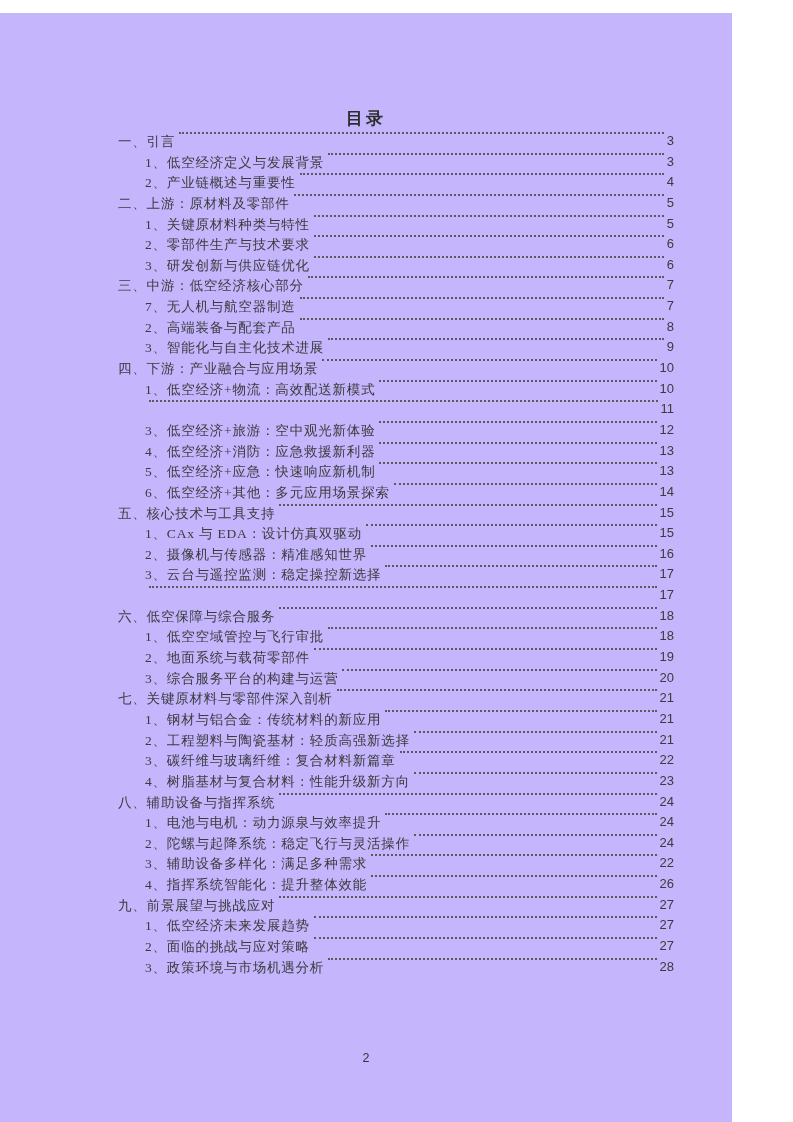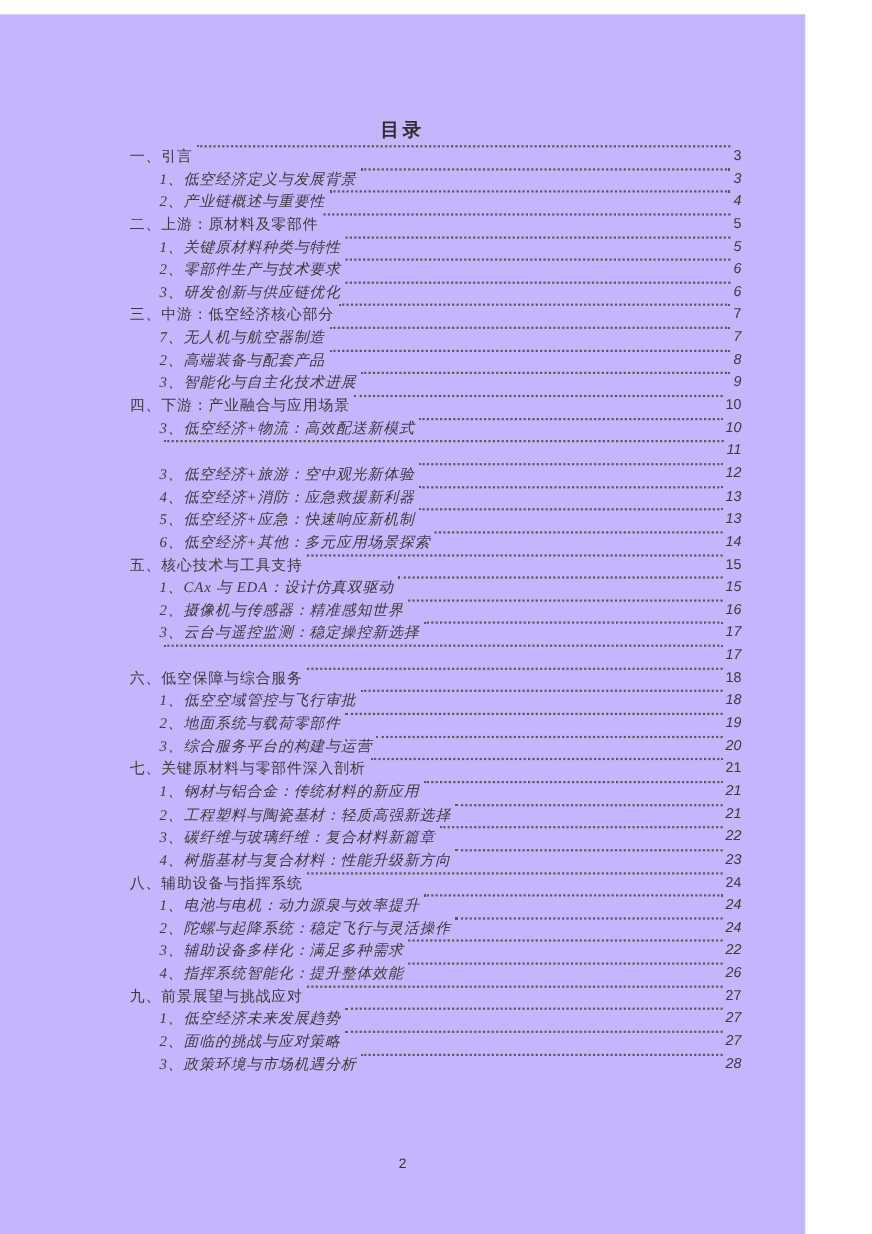--- a/index.html
+++ b/index.html
@@ -35,21 +35,21 @@
     width: 556px;
   }
   .toc-row {
     display: flex;
     align-items: flex-start;
     height: 20.65px;
     font-size: 13.5px;
     color: #3b3b3b;
     cursor: pointer;
   }
-  .toc-row.lvl2 { padding-left: 27px; font-style: italic; }
+  .toc-row.lvl2 { padding-left: 27px; }
   .toc-label {
     white-space: nowrap;
     letter-spacing: 0.8px;
     line-height: 19px;
   }
   .toc-leader {
     flex: 1 1 auto;
     border-bottom: 2px dotted #5a5a5a;
     margin: 0 3px 4px 4px;
     min-width: 12px;
@@ -133,21 +133,21 @@
         <span class="toc-label">3、智能化与自主化技术进展</span>
         <span class="toc-leader"></span>
         <span class="toc-page">9</span>
       </div>
       <div class="toc-row lvl1">
         <span class="toc-label">四、下游：产业融合与应用场景</span>
         <span class="toc-leader"></span>
         <span class="toc-page">10</span>
       </div>
       <div class="toc-row lvl2">
-        <span class="toc-label">3、低空经济+物流：高效配送新模式</span>
+        <span class="toc-label">1、低空经济+物流：高效配送新模式</span>
         <span class="toc-leader"></span>
         <span class="toc-page">10</span>
       </div>
       <div class="toc-row lvl2">
         <span class="toc-leader"></span>
         <span class="toc-page">11</span>
       </div>
       <div class="toc-row lvl2">
         <span class="toc-label">3、低空经济+旅游：空中观光新体验</span>
         <span class="toc-leader"></span>

